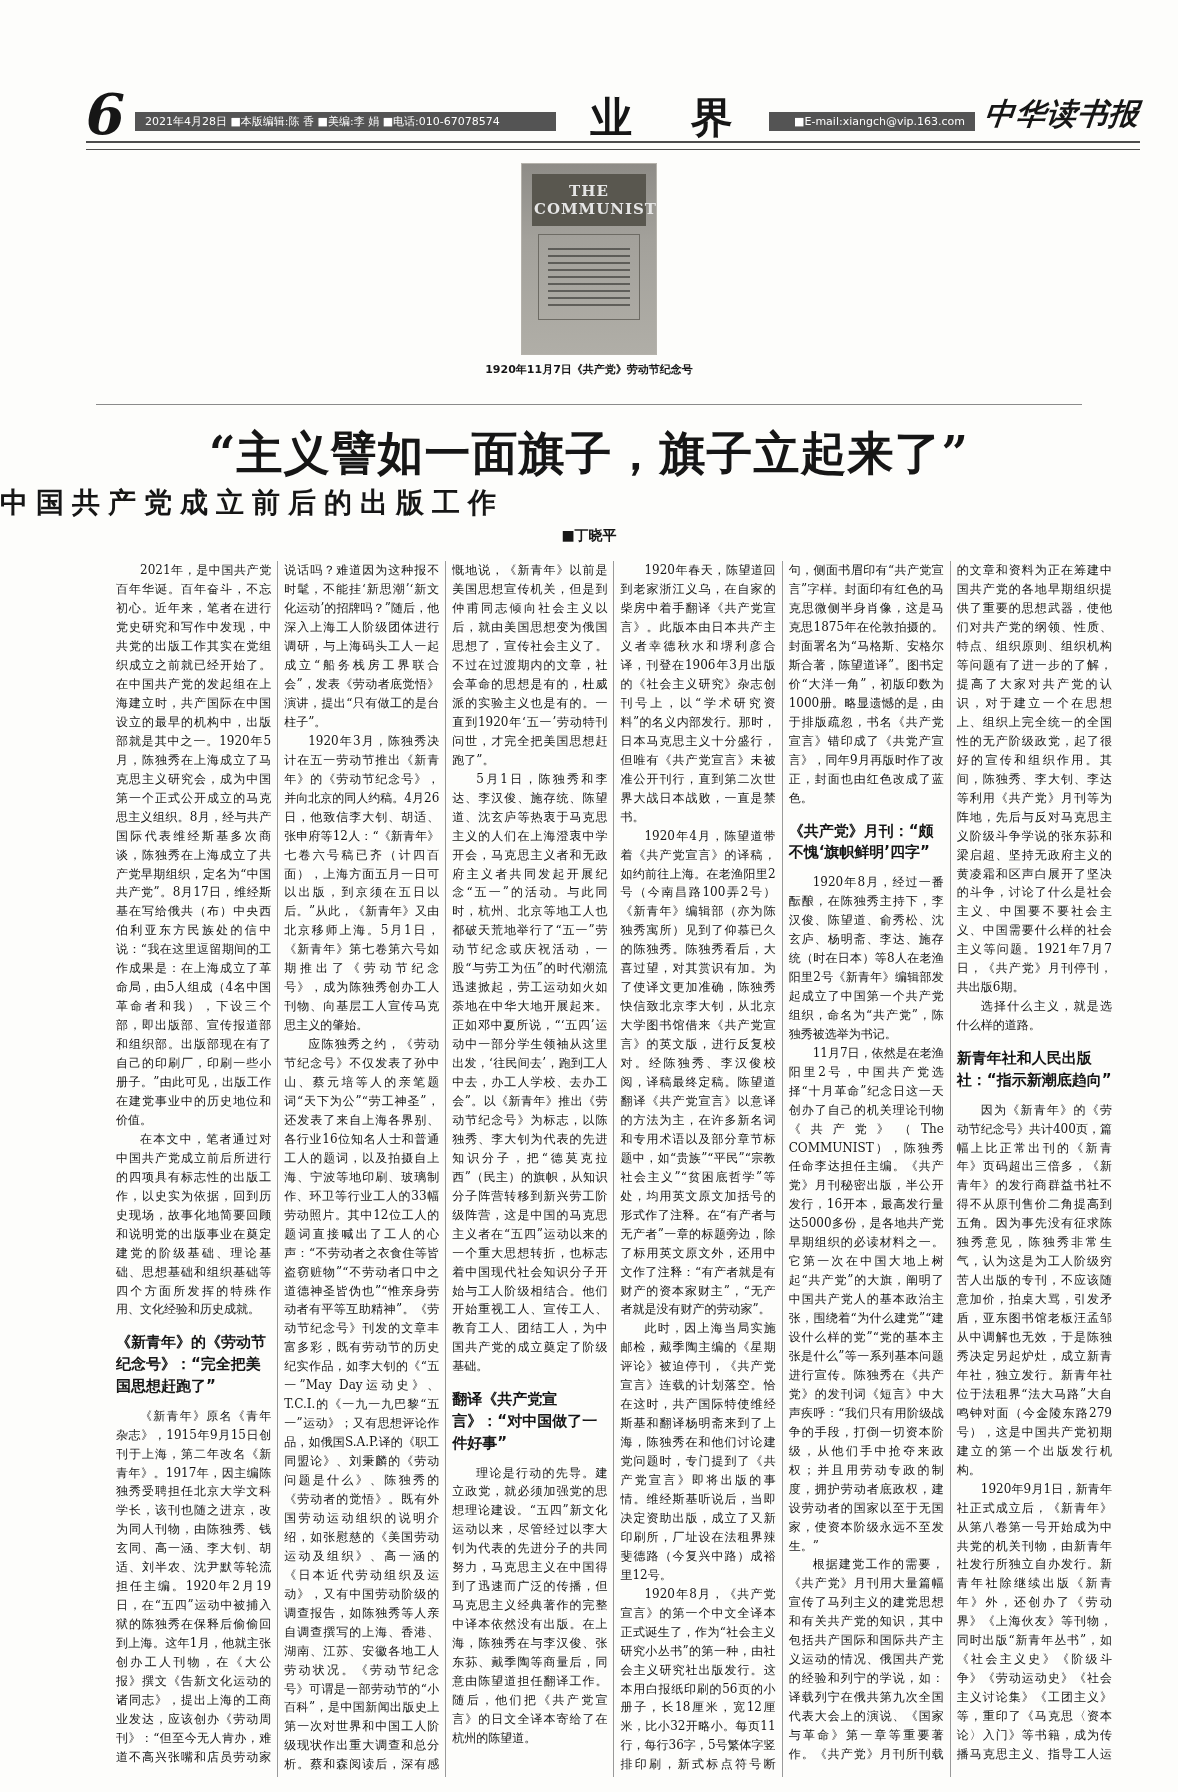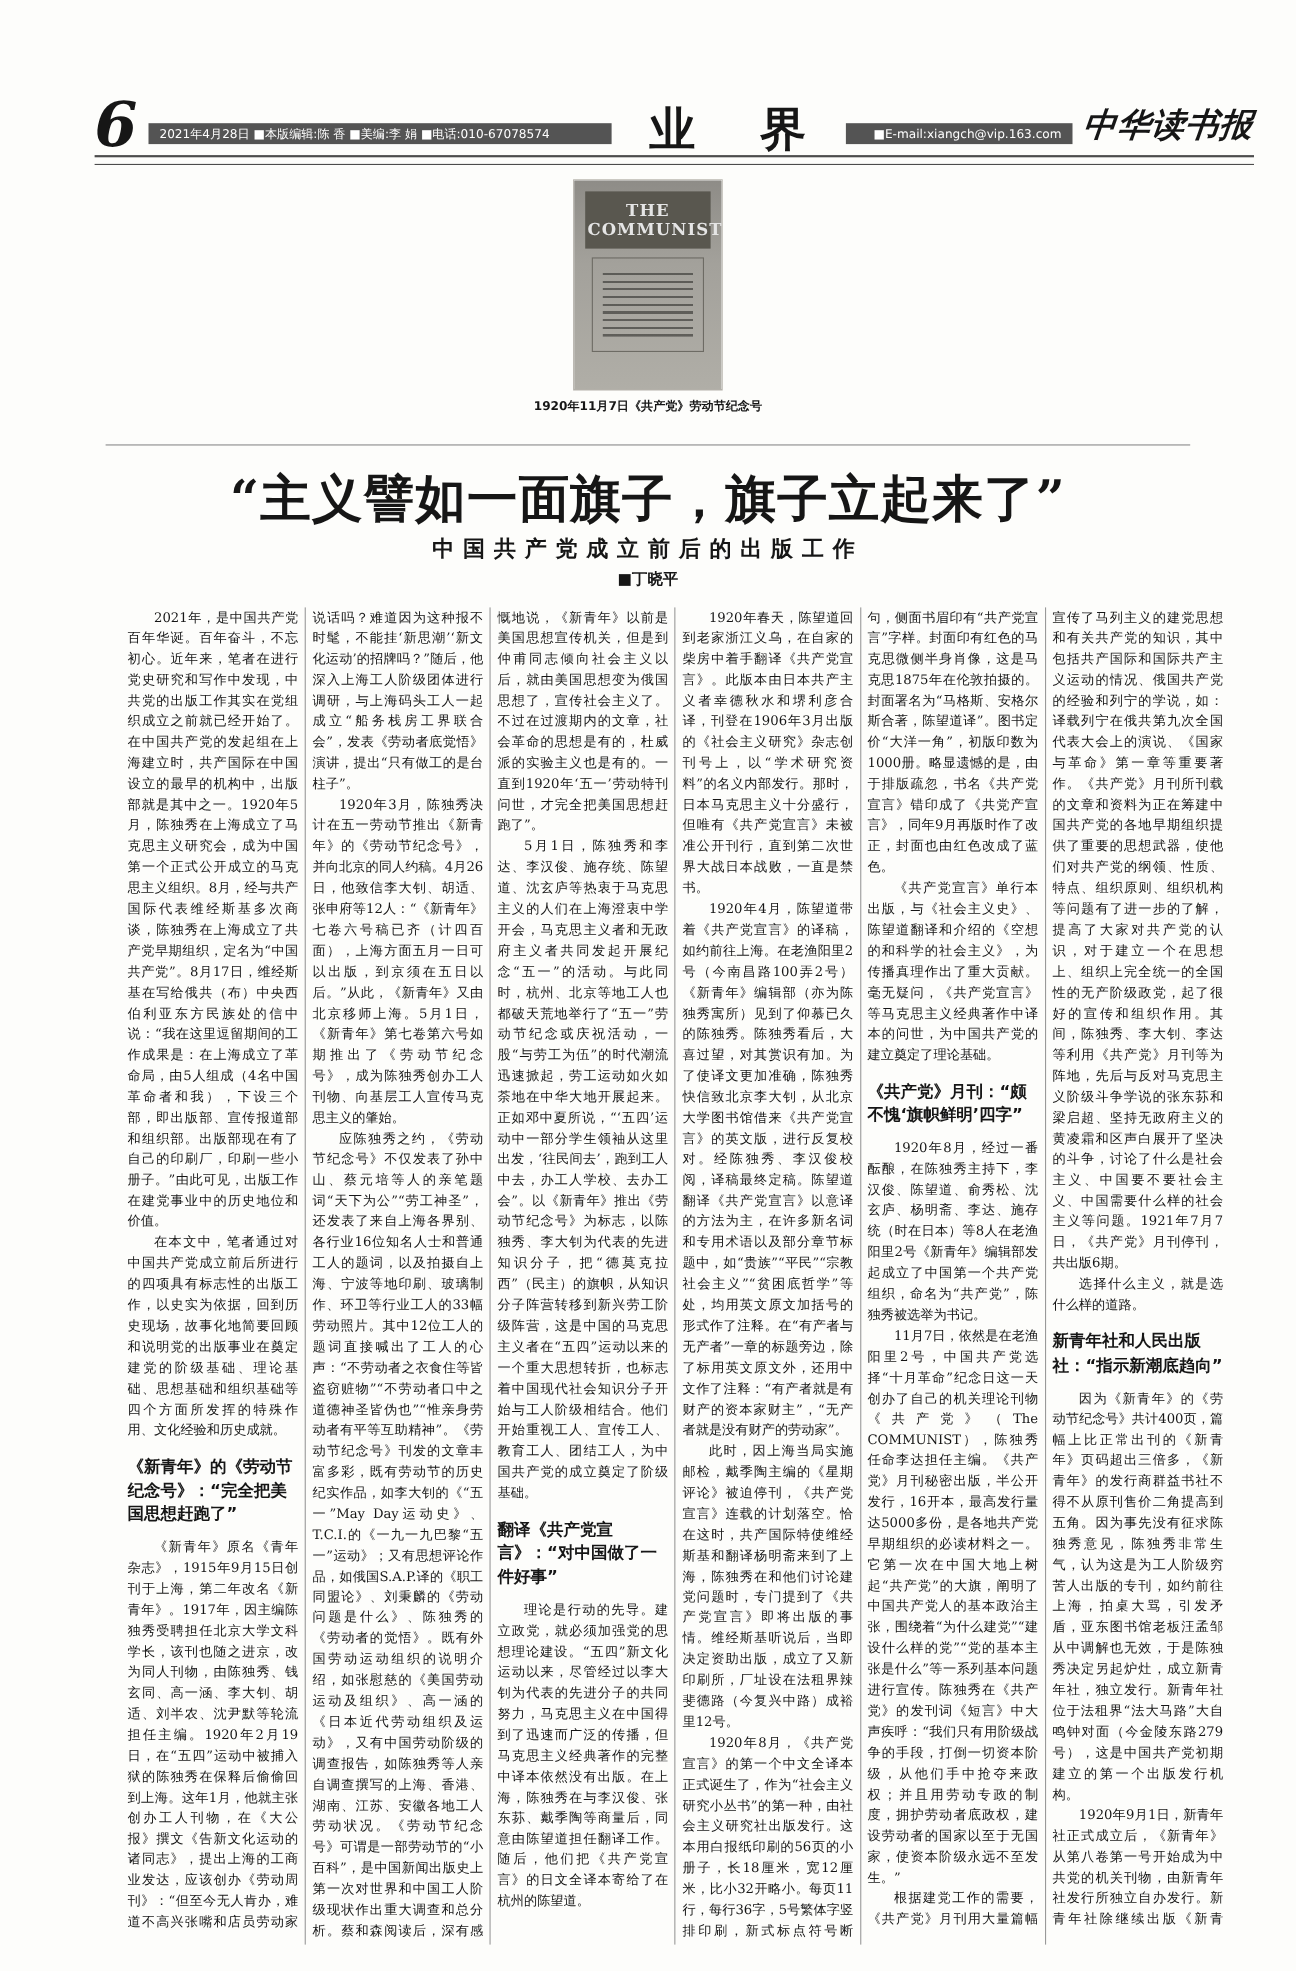--- a/index.html
+++ b/index.html
@@ -79,21 +79,21 @@
     font-family:"DejaVu Sans","Liberation Sans",sans-serif;
     font-size:11px; font-weight:bold; margin-top:8px; white-space:nowrap; text-align:center;
   }
   .thin-rule { height:1px; background:#8a8a8a; margin:14px 96px 0 96px; }
   
   .headline {
     text-align:center; font-size:46px; font-weight:bold; letter-spacing:1px;
     margin:22px 0 2px; line-height:1.15;
   }
   .subheadline {
-    text-align:center; font-size:20px; font-weight:600; letter-spacing:8px;
+    text-align:left; font-size:28px; font-weight:600; letter-spacing:8px;
     margin:6px 0 8px; line-height:1.2;
   }
   .byline { text-align:center; font-size:14px; font-weight:bold; margin:0 0 16px; }
   
   .article-body {
     margin:0 66px 0 116px; height:1216px; overflow:hidden;
     column-count:6; column-gap:13px; column-fill:auto;
     column-rule:1px solid #999;
     font-size:12px; line-height:1.58; text-align:justify;
     text-justify:inter-ideograph;
@@ -143,24 +143,23 @@
       <p>《新青年》原名《青年杂志》，1915年9月15日创刊于上海，第二年改名《新青年》。1917年，因主编陈独秀受聘担任北京大学文科学长，该刊也随之进京，改为同人刊物，由陈独秀、钱玄同、高一涵、李大钊、胡适、刘半农、沈尹默等轮流担任主编。1920年2月19日，在“五四”运动中被捕入狱的陈独秀在保释后偷偷回到上海。这年1月，他就主张创办工人刊物，在《大公报》撰文《告新文化运动的诸同志》，提出上海的工商业发达，应该创办《劳动周刊》：“但至今无人肯办，难道不高兴张嘴和店员劳动家说话吗？难道因为这种报不时髦，不能挂‘新思潮’‘新文化运动’的招牌吗？”随后，他深入上海工人阶级团体进行调研，与上海码头工人一起成立“船务栈房工界联合会”，发表《劳动者底觉悟》演讲，提出“只有做工的是台柱子”。</p>
       <p>1920年3月，陈独秀决计在五一劳动节推出《新青年》的《劳动节纪念号》，并向北京的同人约稿。4月26日，他致信李大钊、胡适、张申府等12人：“《新青年》七卷六号稿已齐（计四百面），上海方面五月一日可以出版，到京须在五日以后。”从此，《新青年》又由北京移师上海。5月1日，《新青年》第七卷第六号如期推出了《劳动节纪念号》，成为陈独秀创办工人刊物、向基层工人宣传马克思主义的肇始。</p>
       <p>应陈独秀之约，《劳动节纪念号》不仅发表了孙中山、蔡元培等人的亲笔题词“天下为公”“劳工神圣”，还发表了来自上海各界别、各行业16位知名人士和普通工人的题词，以及拍摄自上海、宁波等地印刷、玻璃制作、环卫等行业工人的33幅劳动照片。其中12位工人的题词直接喊出了工人的心声：“不劳动者之衣食住等皆盗窃赃物”“不劳动者口中之道德神圣皆伪也”“惟亲身劳动者有平等互助精神”。《劳动节纪念号》刊发的文章丰富多彩，既有劳动节的历史纪实作品，如李大钊的《“五一”May Day运动史》、T.C.I.的《一九一九巴黎“五一”运动》；又有思想评论作品，如俄国S.A.P.译的《职工同盟论》、刘秉麟的《劳动问题是什么》、陈独秀的《劳动者的觉悟》。既有外国劳动运动组织的说明介绍，如张慰慈的《美国劳动运动及组织》、高一涵的《日本近代劳动组织及运动》，又有中国劳动阶级的调查报告，如陈独秀等人亲自调查撰写的上海、香港、湖南、江苏、安徽各地工人劳动状况。《劳动节纪念号》可谓是一部劳动节的“小百科”，是中国新闻出版史上第一次对世界和中国工人阶级现状作出重大调查和总分析。蔡和森阅读后，深有感慨地说，《新青年》以前是美国思想宣传机关，但是到仲甫同志倾向社会主义以后，就由美国思想变为俄国思想了，宣传社会主义了。不过在过渡期内的文章，社会革命的思想是有的，杜威派的实验主义也是有的。一直到1920年‘五一’劳动特刊问世，才完全把美国思想赶跑了”。</p>
       <p>5月1日，陈独秀和李达、李汉俊、施存统、陈望道、沈玄庐等热衷于马克思主义的人们在上海澄衷中学开会，马克思主义者和无政府主义者共同发起开展纪念“五一”的活动。与此同时，杭州、北京等地工人也都破天荒地举行了“五一”劳动节纪念或庆祝活动，一股“与劳工为伍”的时代潮流迅速掀起，劳工运动如火如荼地在中华大地开展起来。正如邓中夏所说，“‘五四’运动中一部分学生领袖从这里出发，‘往民间去’，跑到工人中去，办工人学校、去办工会”。以《新青年》推出《劳动节纪念号》为标志，以陈独秀、李大钊为代表的先进知识分子，把“德莫克拉西”（民主）的旗帜，从知识分子阵营转移到新兴劳工阶级阵营，这是中国的马克思主义者在“五四”运动以来的一个重大思想转折，也标志着中国现代社会知识分子开始与工人阶级相结合。他们开始重视工人、宣传工人、教育工人、团结工人，为中国共产党的成立奠定了阶级基础。</p>
       <h3>翻译《共产党宣言》：“对中国做了一件好事”</h3>
       <p>理论是行动的先导。建立政党，就必须加强党的思想理论建设。“五四”新文化运动以来，尽管经过以李大钊为代表的先进分子的共同努力，马克思主义在中国得到了迅速而广泛的传播，但马克思主义经典著作的完整中译本依然没有出版。在上海，陈独秀在与李汉俊、张东荪、戴季陶等商量后，同意由陈望道担任翻译工作。随后，他们把《共产党宣言》的日文全译本寄给了在杭州的陈望道。</p>
       <p>1920年春天，陈望道回到老家浙江义乌，在自家的柴房中着手翻译《共产党宣言》。此版本由日本共产主义者幸德秋水和堺利彦合译，刊登在1906年3月出版的《社会主义研究》杂志创刊号上，以“学术研究资料”的名义内部发行。那时，日本马克思主义十分盛行，但唯有《共产党宣言》未被准公开刊行，直到第二次世界大战日本战败，一直是禁书。</p>
       <p>1920年4月，陈望道带着《共产党宣言》的译稿，如约前往上海。在老渔阳里2号（今南昌路100弄2号）《新青年》编辑部（亦为陈独秀寓所）见到了仰慕已久的陈独秀。陈独秀看后，大喜过望，对其赏识有加。为了使译文更加准确，陈独秀快信致北京李大钊，从北京大学图书馆借来《共产党宣言》的英文版，进行反复校对。经陈独秀、李汉俊校阅，译稿最终定稿。陈望道翻译《共产党宣言》以意译的方法为主，在许多新名词和专用术语以及部分章节标题中，如“贵族”“平民”“宗教社会主义”“贫困底哲学”等处，均用英文原文加括号的形式作了注释。在“有产者与无产者”一章的标题旁边，除了标用英文原文外，还用中文作了注释：“有产者就是有财产的资本家财主”，“无产者就是没有财产的劳动家”。</p>
       <p>此时，因上海当局实施邮检，戴季陶主编的《星期评论》被迫停刊，《共产党宣言》连载的计划落空。恰在这时，共产国际特使维经斯基和翻译杨明斋来到了上海，陈独秀在和他们讨论建党问题时，专门提到了《共产党宣言》即将出版的事情。维经斯基听说后，当即决定资助出版，成立了又新印刷所，厂址设在法租界辣斐德路（今复兴中路）成裕里12号。</p>
       <p>1920年8月，《共产党宣言》的第一个中文全译本正式诞生了，作为“社会主义研究小丛书”的第一种，由社会主义研究社出版发行。这本用白报纸印刷的56页的小册子，长18厘米，宽12厘米，比小32开略小。每页11行，每行36字，5号繁体字竖排印刷，新式标点符号断句，侧面书眉印有“共产党宣言”字样。封面印有红色的马克思微侧半身肖像，这是马克思1875年在伦敦拍摄的。封面署名为“马格斯、安格尔斯合著，陈望道译”。图书定价“大洋一角”，初版印数为1000册。略显遗憾的是，由于排版疏忽，书名《共产党宣言》错印成了《共党产宣言》，同年9月再版时作了改正，封面也由红色改成了蓝色。</p>
-      <p>《共产党宣言》单行本出版，与《社会主义史》、陈望道翻译和介绍的《空想的和科学的社会主义》，为传播真理作出了重大贡献。毫无疑问，《共产党宣言》等马克思主义经典著作中译本的问世，为中国共产党的建立奠定了理论基础。</p>
       <h3>《共产党》月刊：“颇不愧‘旗帜鲜明’四字”</h3>
       <p>1920年8月，经过一番酝酿，在陈独秀主持下，李汉俊、陈望道、俞秀松、沈玄庐、杨明斋、李达、施存统（时在日本）等8人在老渔阳里2号《新青年》编辑部发起成立了中国第一个共产党组织，命名为“共产党”，陈独秀被选举为书记。</p>
       <p>11月7日，依然是在老渔阳里2号，中国共产党选择“十月革命”纪念日这一天创办了自己的机关理论刊物《共产党》（The COMMUNIST），陈独秀任命李达担任主编。《共产党》月刊秘密出版，半公开发行，16开本，最高发行量达5000多份，是各地共产党早期组织的必读材料之一。它第一次在中国大地上树起“共产党”的大旗，阐明了中国共产党人的基本政治主张，围绕着“为什么建党”“建设什么样的党”“党的基本主张是什么”等一系列基本问题进行宣传。陈独秀在《共产党》的发刊词《短言》中大声疾呼：“我们只有用阶级战争的手段，打倒一切资本阶级，从他们手中抢夺来政权；并且用劳动专政的制度，拥护劳动者底政权，建设劳动者的国家以至于无国家，使资本阶级永远不至发生。”</p>
       <p>根据建党工作的需要，《共产党》月刊用大量篇幅宣传了马列主义的建党思想和有关共产党的知识，其中包括共产国际和国际共产主义运动的情况、俄国共产党的经验和列宁的学说，如：译载列宁在俄共第九次全国代表大会上的演说、《国家与革命》第一章等重要著作。《共产党》月刊所刊载的文章和资料为正在筹建中国共产党的各地早期组织提供了重要的思想武器，使他们对共产党的纲领、性质、特点、组织原则、组织机构等问题有了进一步的了解，提高了大家对共产党的认识，对于建立一个在思想上、组织上完全统一的全国性的无产阶级政党，起了很好的宣传和组织作用。其间，陈独秀、李大钊、李达等利用《共产党》月刊等为阵地，先后与反对马克思主义阶级斗争学说的张东荪和梁启超、坚持无政府主义的黄凌霜和区声白展开了坚决的斗争，讨论了什么是社会主义、中国要不要社会主义、中国需要什么样的社会主义等问题。1921年7月7日，《共产党》月刊停刊，共出版6期。</p>
       <p>选择什么主义，就是选什么样的道路。</p>
       <h3>新青年社和人民出版社：“指示新潮底趋向”</h3>
-      <p>因为《新青年》的《劳动节纪念号》共计400页，篇幅上比正常出刊的《新青年》页码超出三倍多，《新青年》的发行商群益书社不得不从原刊售价二角提高到五角。因为事先没有征求陈独秀意见，陈独秀非常生气，认为这是为工人阶级穷苦人出版的专刊，如约前往上海，拍桌大骂，引发矛盾，亚东图书馆老板汪孟邹从中调解也无效，于是陈独秀决定另起炉灶，成立新青年社，独立发行。新青年社位于法租界“法大马路”大自鸣钟对面（今金陵东路279号），这是中国共产党初期建立的第一个出版发行机构。</p>
+      <p>因为《新青年》的《劳动节纪念号》共计400页，篇幅上比正常出刊的《新青年》页码超出三倍多，《新青年》的发行商群益书社不得不从原刊售价二角提高到五角。因为事先没有征求陈独秀意见，陈独秀非常生气，认为这是为工人阶级穷苦人出版的专刊，不应该随意加价，拍桌大骂，引发矛盾，亚东图书馆老板汪孟邹从中调解也无效，于是陈独秀决定另起炉灶，成立新青年社，独立发行。新青年社位于法租界“法大马路”大自鸣钟对面（今金陵东路279号），这是中国共产党初期建立的第一个出版发行机构。</p>
       <p>1920年9月1日，新青年社正式成立后，《新青年》从第八卷第一号开始成为中共党的机关刊物，由新青年社发行所独立自办发行。新青年社除继续出版《新青年》外，还创办了《劳动界》《上海伙友》等刊物，同时出版“新青年丛书”，如《社会主义史》《阶级斗争》《劳动运动史》《社会主义讨论集》《工团主义》等，重印了《马克思〈资本论〉入门》等书籍，成为传播马克思主义、指导工人运动、启发民众思想、引导社会思潮的重要阵地。</p>
     </div>
 
 </div>
 
 </body></html>

